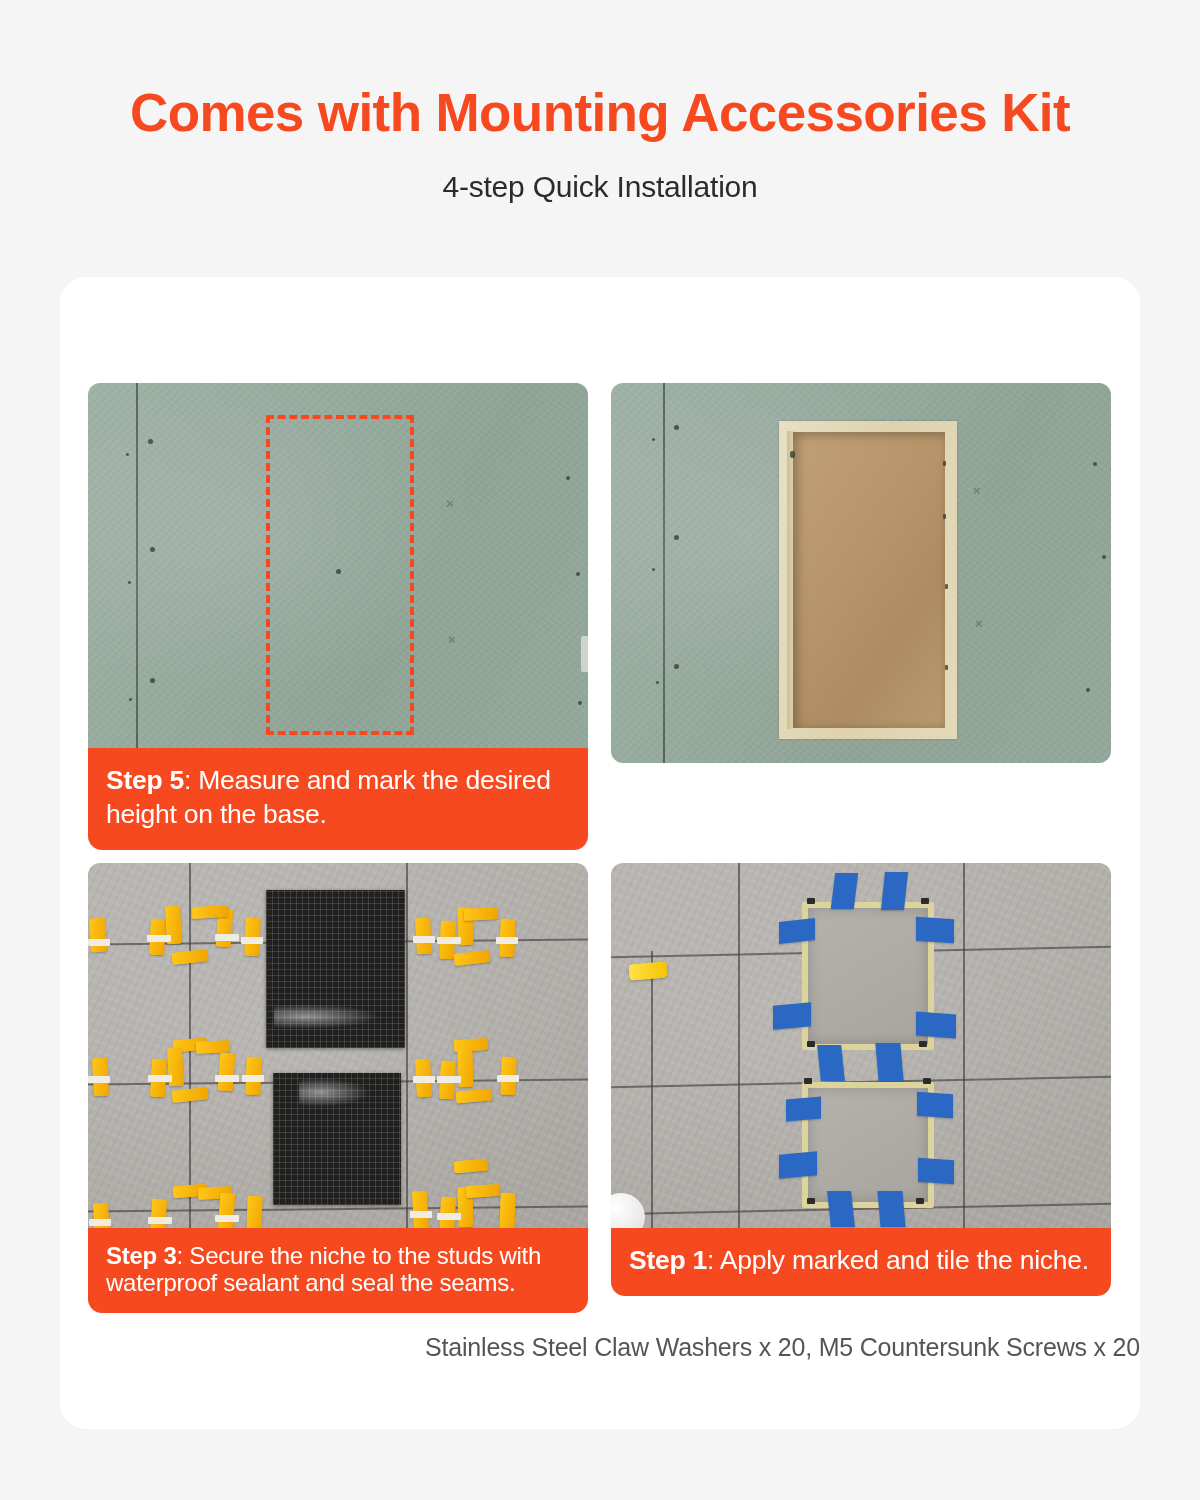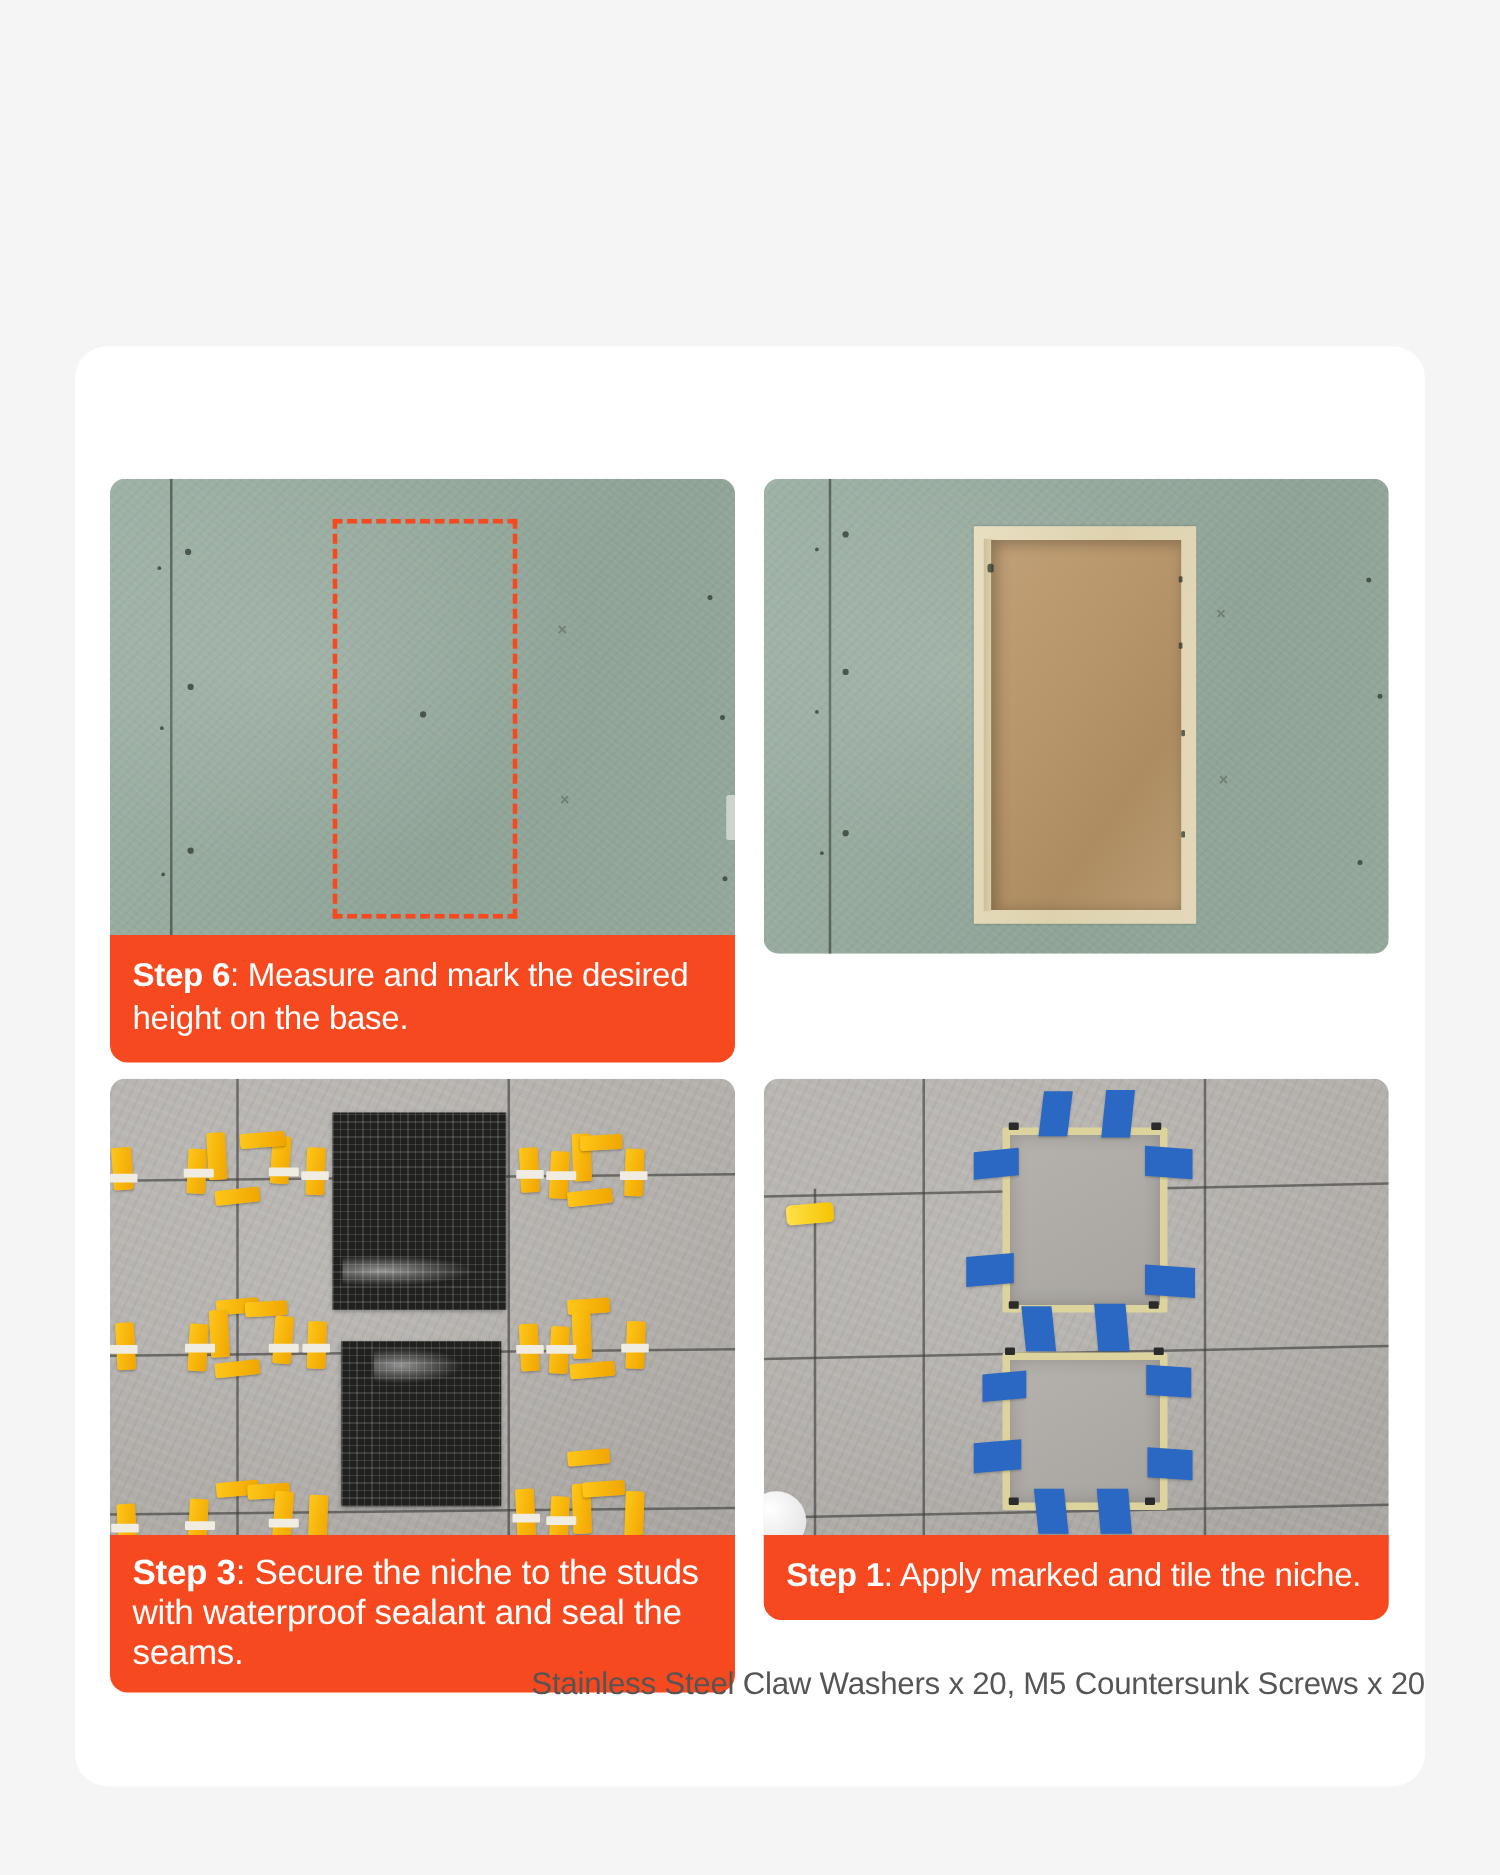--- a/index.html
+++ b/index.html
@@ -105,21 +105,21 @@
     background: #f7491f;
     border-radius: 0 0 14px 14px;
     color: #ffffff;
     font-size: 26.5px;
     line-height: 1.28;
     letter-spacing: -0.25px;
     padding: 16px 20px 18px 18px;
   }
 
   .caption.tight {
-    font-size: 28px;
+    font-size: 24px;
     line-height: 1.14;
     padding: 14px 10px 16px 18px;
   }
 
   .caption .step-label { font-weight: bold; }
 
   
   .footer-note {
     position: absolute;
     left: 0;
@@ -273,20 +273,24 @@
     position: absolute;
     background: radial-gradient(circle at 40% 30%, #ffffff, #dcdcdc);
     border-radius: 50%;
   }
 </style>
 </head>
 <body>
 
 <div class="page">
 
+  <div class="header">
+    <h1 class="main-title">Comes with Mounting Accessories Kit</h1>
+    <div class="subtitle">4-step Quick Installation</div>
+  </div>
 
   <div class="card">
 
 
     <div class="steps-grid">
 
       <div class="step-tile">
         <div class="photo">
           <div class="drywall"></div>
           <div class="seam" style="left:48px;"></div>
@@ -299,21 +303,21 @@
           <span class="screw" style="left:248px; top:186px;"></span>
           <span class="screw" style="left:478px; top:93px;  width:4px;height:4px;"></span>
           <span class="screw" style="left:488px; top:189px; width:4px;height:4px;"></span>
           <span class="screw" style="left:490px; top:318px; width:4px;height:4px;"></span>
           <span class="pencil-x" style="left:358px; top:113px;">×</span>
           <span class="pencil-x" style="left:360px; top:249px;">×</span>
           <div class="dashed-mark" style="left:178px; top:32px; width:148px; height:320px;"></div>
           <div style="position:absolute;right:0;top:253px;width:7px;height:36px;background:#cdd4cc;border-radius:2px 0 0 2px;"></div>
         </div>
         <div class="caption">
-          <span class="step-label">Step 6</span><span>:</span><span> Measure and mark the desired height on the base.</span>
+          <span class="step-label">Step 5</span><span>:</span><span> Measure and mark the desired height on the base.</span>
         </div>
       </div>
 
       <div class="step-tile">
         <div class="photo">
           <div class="drywall"></div>
           <div class="seam" style="left:52px;"></div>
           <span class="screw" style="left:63px;  top:42px;"></span>
           <span class="screw" style="left:63px;  top:152px;"></span>
           <span class="screw" style="left:63px;  top:281px;"></span>

